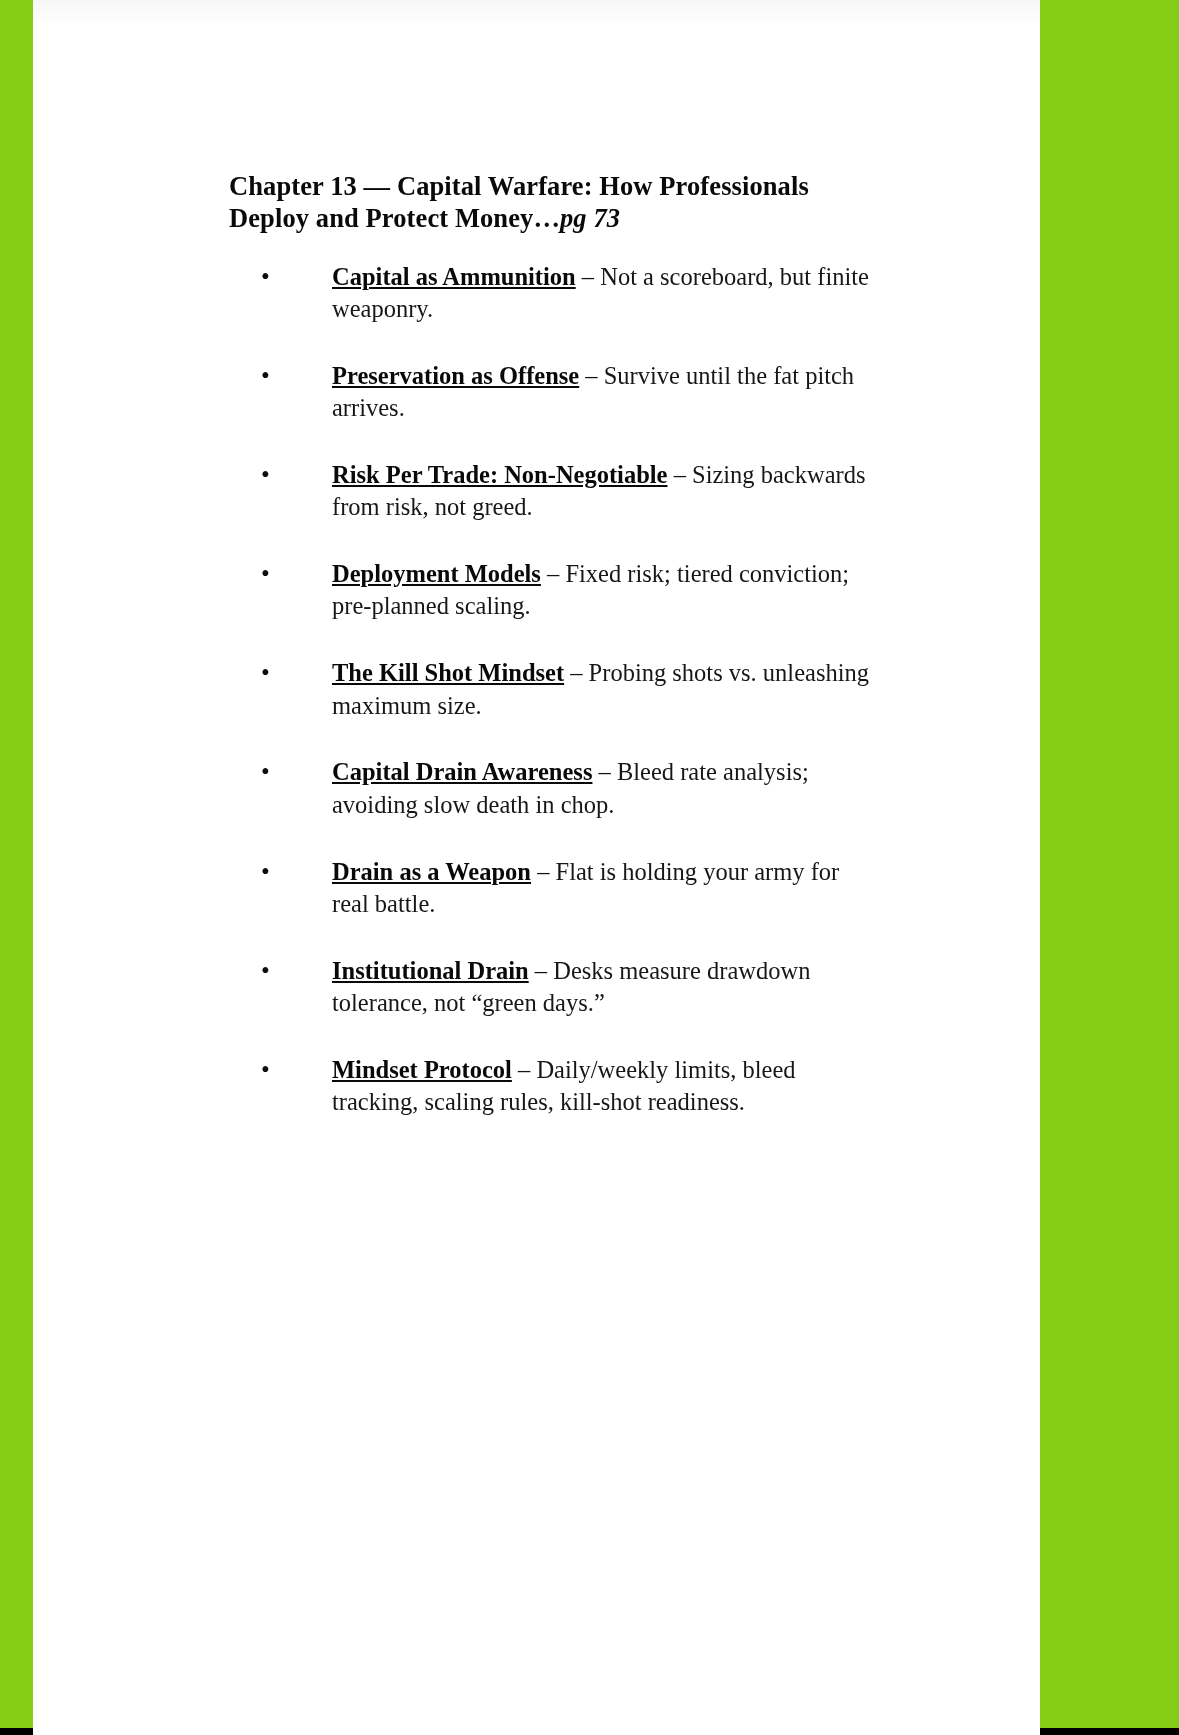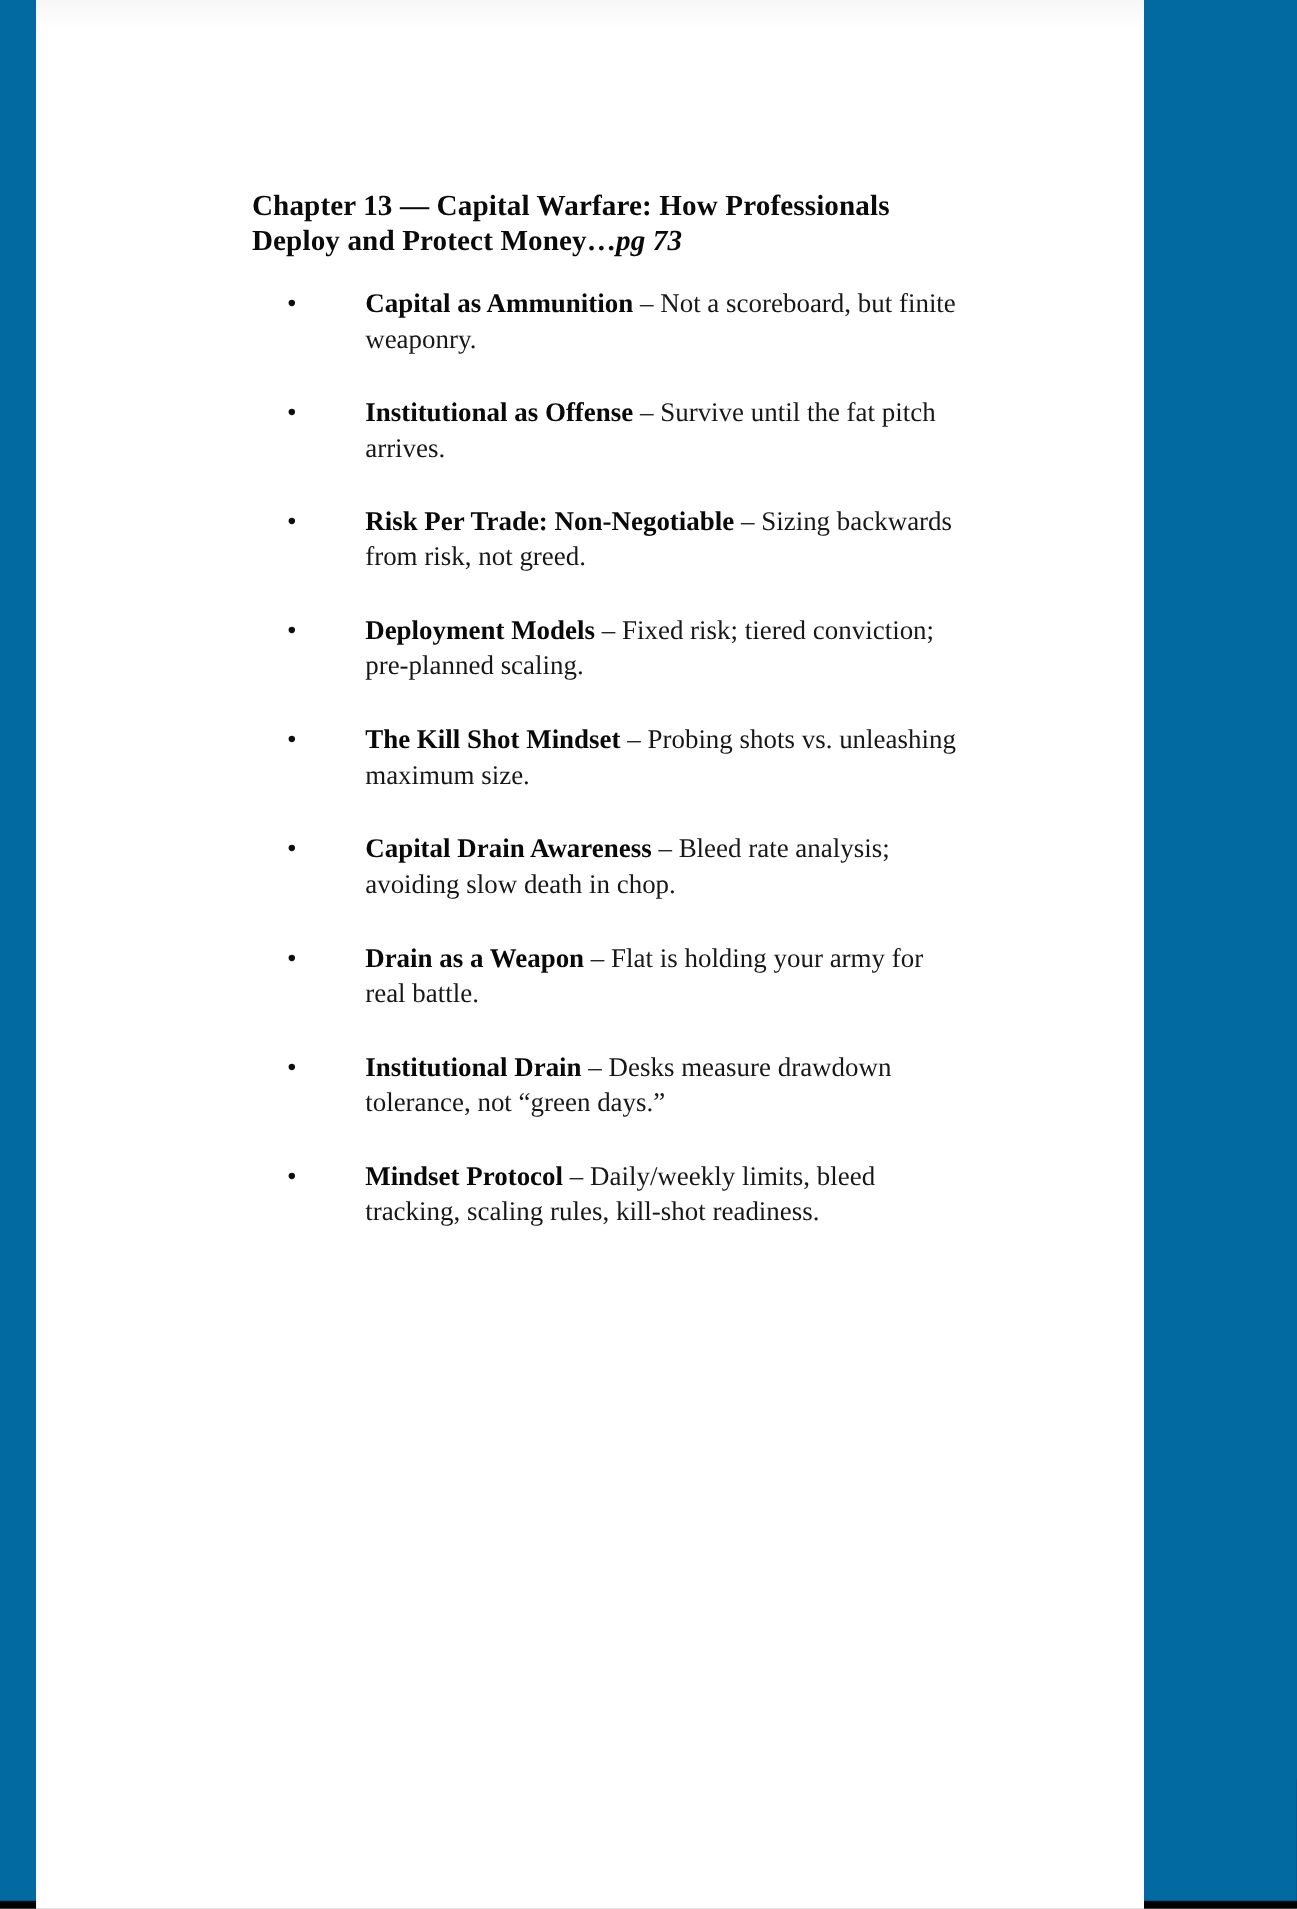--- a/index.html
+++ b/index.html
@@ -12,21 +12,21 @@
     height: 1735px;
     overflow: hidden;
     font-family: "Liberation Serif", "DejaVu Serif", serif;
   }
 
   
   .screen {
     position: relative;
     width: 1179px;
     height: 1728px;
-    background: #0369a1;
+    background: #84cc16;
   }
   .page {
     position: absolute;
     left: 33px;
     top: 0px;
     width: 1007px;
     height: 1735px;
     background: #ffffff;
     box-sizing: border-box;
   }
@@ -81,20 +81,21 @@
     position: absolute;
     left: 32px;
     top: -1px;
     font-size: 25px;
     line-height: 1.32;
     color: #0d0d0d;
   }
   .bullet-term {
     font-weight: bold;
     color: #090909;
+    text-decoration: underline;
   }
   .bullet-dash {
     color: #131313;
   }
   .bullet-desc {
     color: #171717;
   }
 </style>
 </head>
 <body>
@@ -113,21 +114,21 @@
 
           <li class="bullet-item">
             <span class="bullet-marker">•</span>
             <span class="bullet-term">Capital as Ammunition</span>
             <span class="bullet-dash">–</span>
             <span class="bullet-desc">Not a scoreboard, but finite weaponry.</span>
           </li>
 
           <li class="bullet-item">
             <span class="bullet-marker">•</span>
-            <span class="bullet-term">Institutional as Offense</span>
+            <span class="bullet-term">Preservation as Offense</span>
             <span class="bullet-dash">–</span>
             <span class="bullet-desc">Survive until the fat pitch arrives.</span>
           </li>
 
           <li class="bullet-item">
             <span class="bullet-marker">•</span>
             <span class="bullet-term">Risk Per Trade: Non-Negotiable</span>
             <span class="bullet-dash">–</span>
             <span class="bullet-desc">Sizing backwards from risk, not greed.</span>
           </li>

